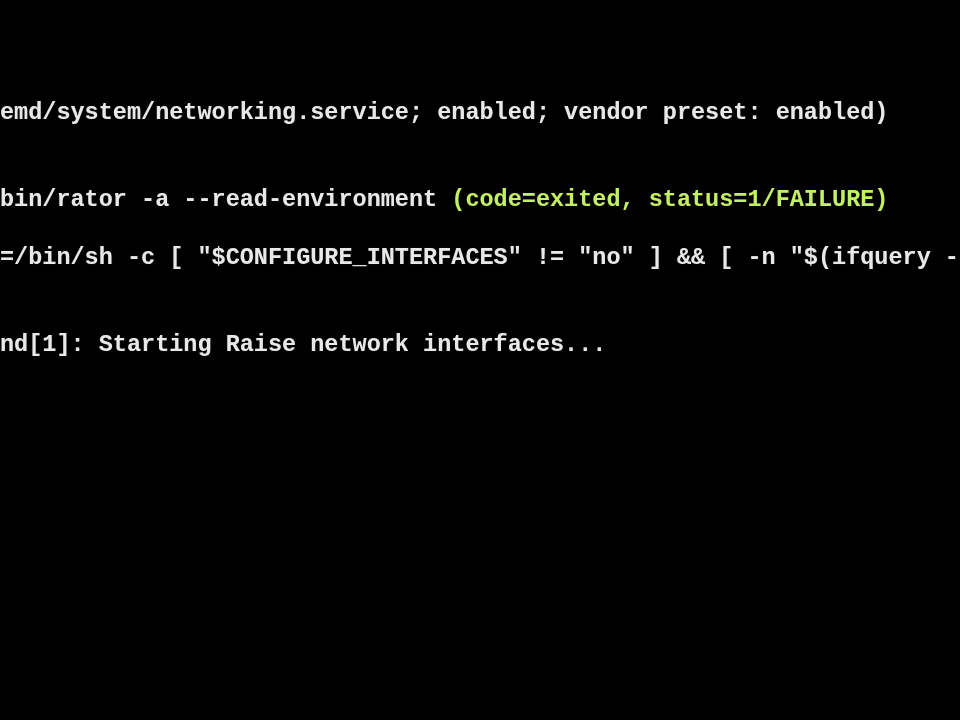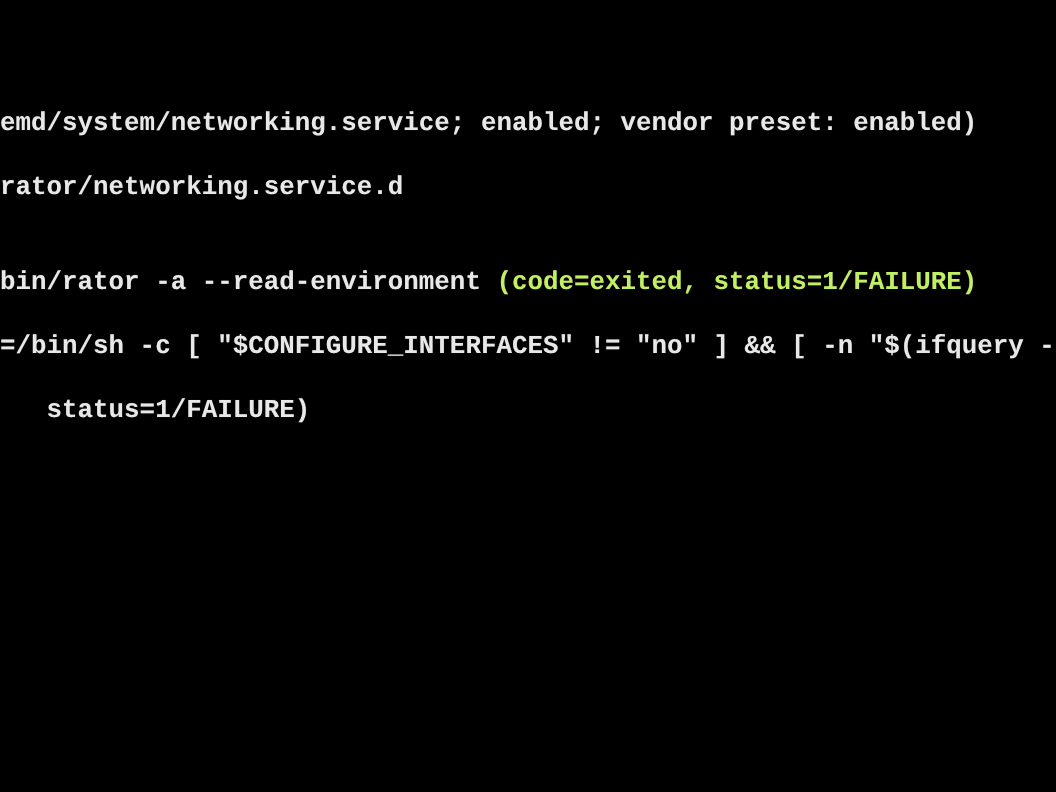--- a/index.html
+++ b/index.html
@@ -32,26 +32,25 @@
   .blank {
     height: 29px;
   }
 </style>
 </head>
 <body>
 
 <div class="terminal">
 <span class="blank"></span>
 <span class="line">emd/system/networking.service; enabled; vendor preset: enabled)</span>
-<span class="line">rator/networking.service.d</span>
 <span class="blank"></span>
 <span class="line"><span>bin/rator -a --read-environment </span><span class="red">(code=exited, status=1/FAILURE)</span></span>
 <span class="line">=/bin/sh -c [ "$CONFIGURE_INTERFACES" != "no" ] &amp;&amp; [ -n "$(ifquery -</span>
-<span class="line">   status=1/FAILURE)</span>
 <span class="blank"></span>
+<span class="line">nd[1]: Starting Raise network interfaces...</span>
 
 
 
 
 
 <span class="blank"></span>
 
 </div>
 
 </body></html>

